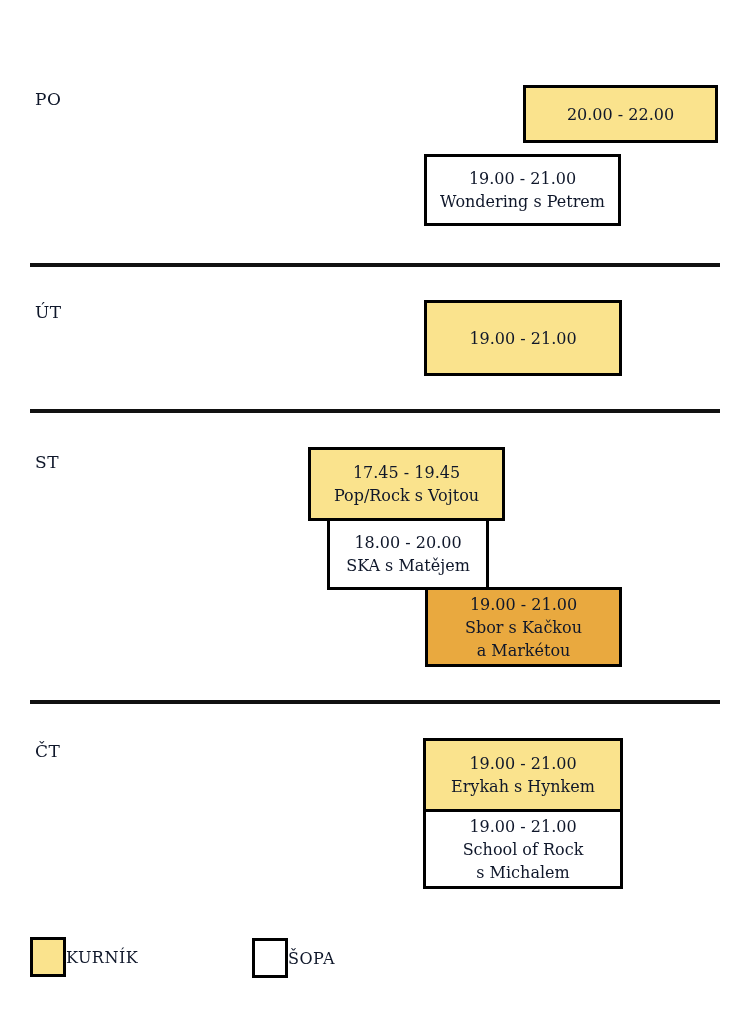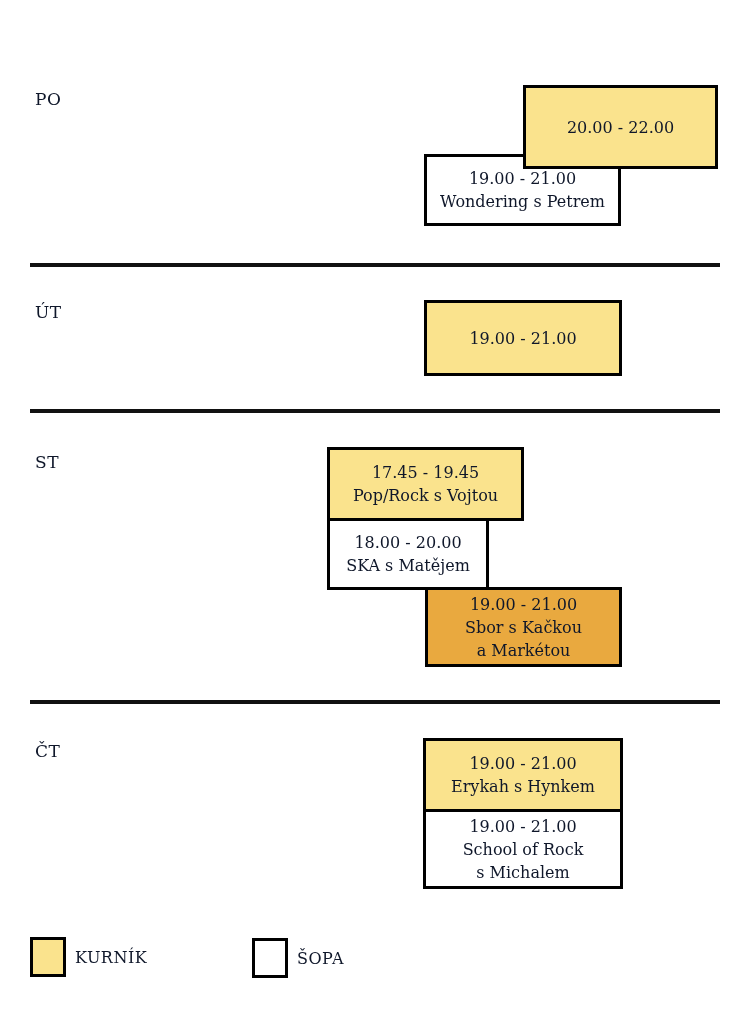--- a/index.html
+++ b/index.html
@@ -42,21 +42,20 @@
     font-size: 16px;
     line-height: 23px;
   }
   .event-time, .event-name {
     white-space: nowrap;
   }
   .legend-item {
     position: absolute;
     display: flex;
     align-items: center;
-    gap: 9px;
     text-align: right;
   }
   .legend-swatch {
     width: 30px;
     height: 34px;
     border: 3px solid #000000;
     flex: 0 0 auto;
   }
   .legend-label {
     font-size: 16px;
@@ -71,31 +70,31 @@
   <div class="day-label" style="top:89px">PO</div>
   <div class="day-label" style="top:302px">ÚT</div>
   <div class="day-label" style="top:452px">ST</div>
   <div class="day-label" style="top:741px">ČT</div>
 
   <div class="divider" style="top:263px"></div>
   <div class="divider" style="top:409px"></div>
   <div class="divider" style="top:700px"></div>
 
   <div id="events-layer">
-      <div class="event-box" style="left: 523px; top: 85px; width: 195px; height: 84px; background: rgb(250, 227, 141); z-index: 2;">
+      <div class="event-box" style="left: 523px; top: 85px; width: 195px; height: 58px; background: rgb(250, 227, 141); z-index: 2;">
         <div class="event-time">20.00 - 22.00</div>
       </div>
       <div class="event-box" style="left: 424px; top: 154px; width: 197px; height: 72px; background: rgb(255, 255, 255); z-index: 1;">
         <div class="event-time">19.00 - 21.00</div>
         <div class="event-name">Wondering s Petrem</div>
       </div>
       <div class="event-box" style="left: 424px; top: 300px; width: 198px; height: 76px; background: rgb(250, 227, 141); z-index: 1;">
         <div class="event-time">19.00 - 21.00</div>
       </div>
-      <div class="event-box" style="left: 327px; top: 447px; width: 197px; height: 74px; background: rgb(250, 227, 141); z-index: 1;">
+      <div class="event-box" style="left: 308px; top: 447px; width: 197px; height: 74px; background: rgb(250, 227, 141); z-index: 1;">
         <div class="event-time">17.45 - 19.45</div>
         <div class="event-name">Pop/Rock s Vojtou</div>
       </div>
       <div class="event-box" style="left: 327px; top: 518px; width: 162px; height: 72px; background: rgb(255, 255, 255); z-index: 1;">
         <div class="event-time">18.00 - 20.00</div>
         <div class="event-name">SKA s Matějem</div>
       </div>
       <div class="event-box" style="left: 425px; top: 587px; width: 197px; height: 80px; background: rgb(233, 169, 63); z-index: 2;">
         <div class="event-time">19.00 - 21.00</div>
         <div class="event-name">Sbor s Kačkou</div>

